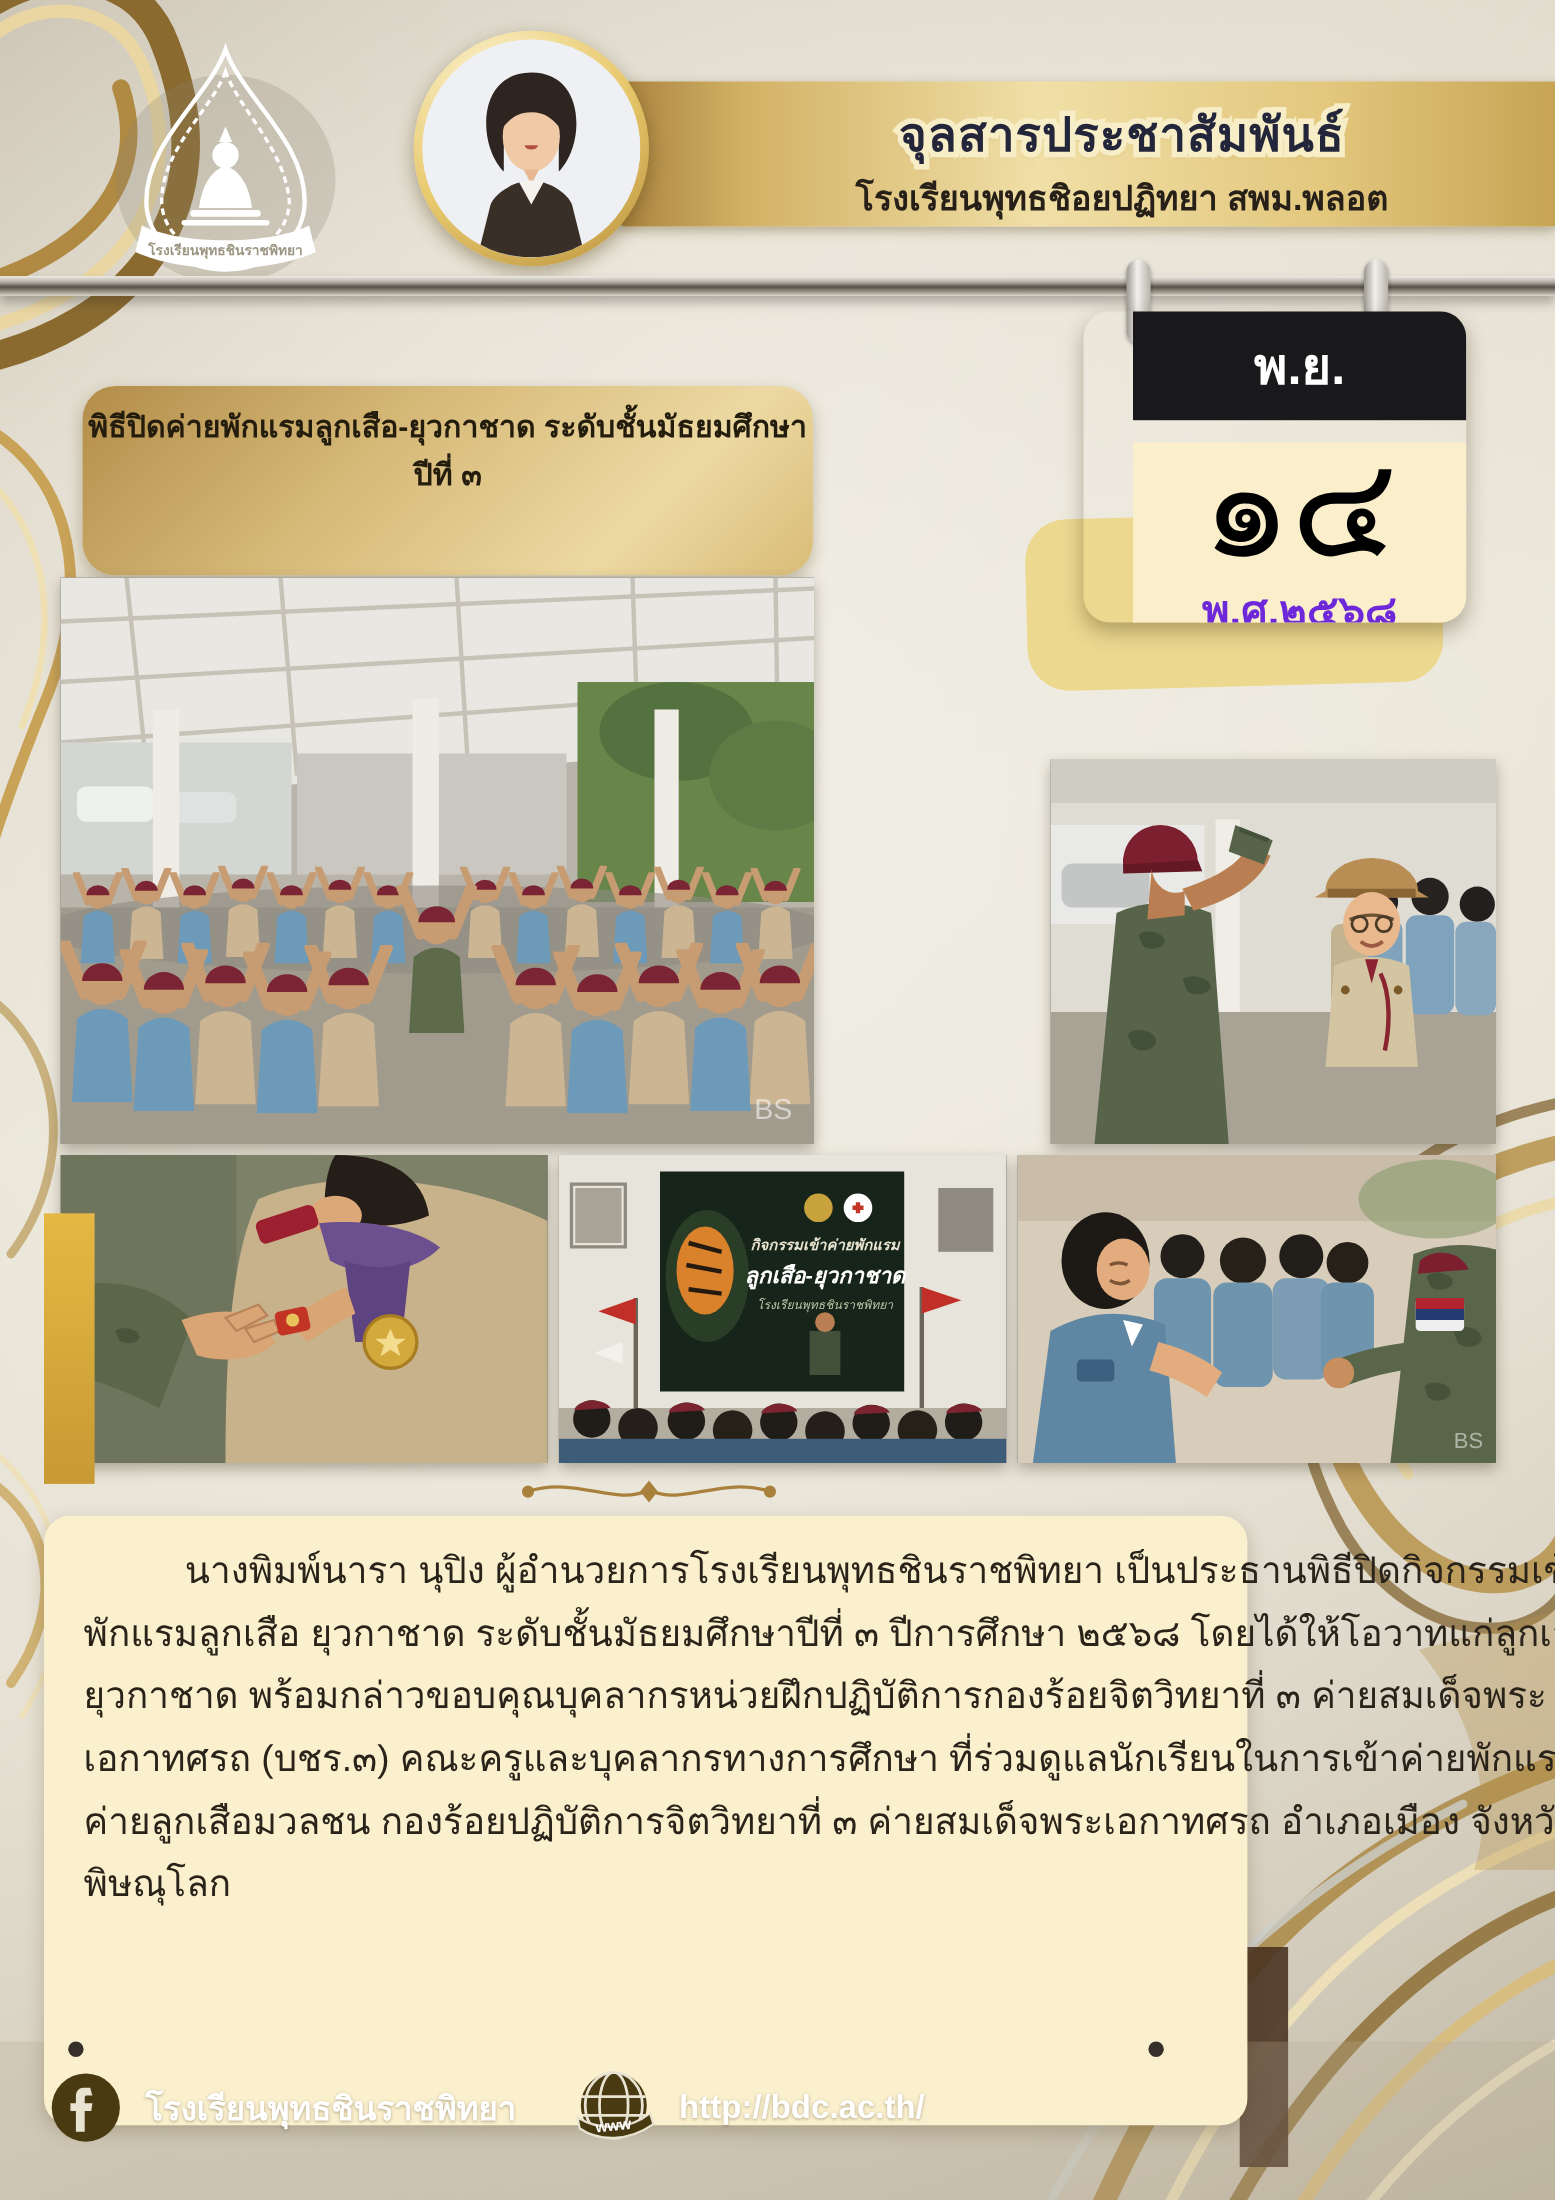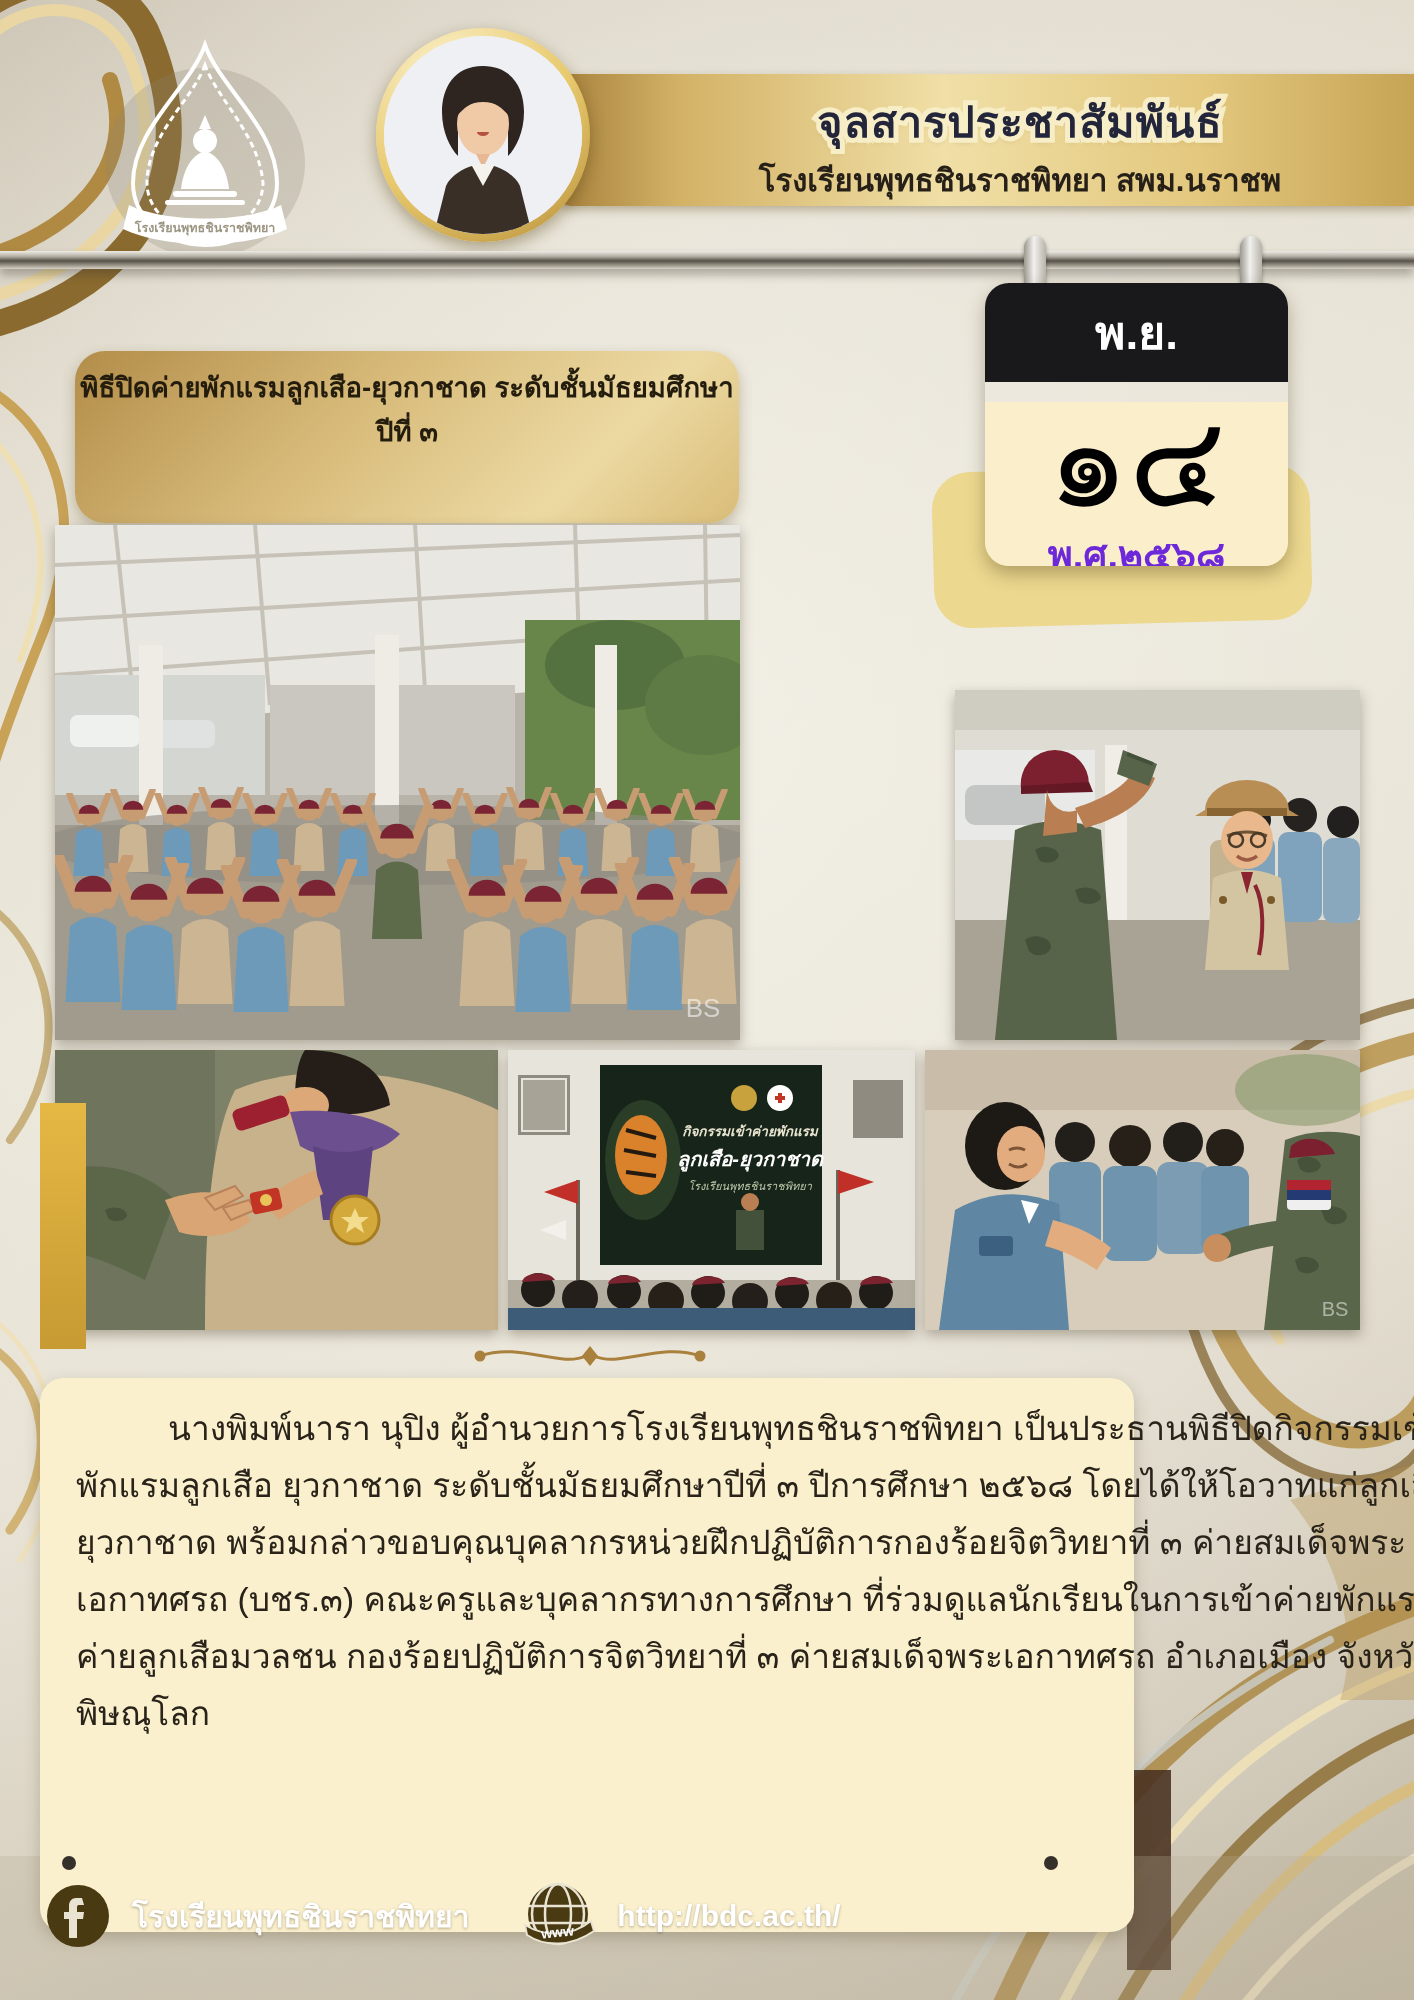--- a/index.html
+++ b/index.html
@@ -22,21 +22,21 @@
       box-shadow:0 6px 16px rgba(80,60,10,.4);}
   .portrait-inner{left:8px;top:8px;width:198px;height:198px;border-radius:50%;overflow:hidden;background:#eef0f3;}
   
   .rod{left:0;top:251px;width:1414px;height:18px;
       background:linear-gradient(180deg,#efece6 0%,#b4afa4 30%,#565149 55%,#9d978b 80%,#d8d3c8 100%);
       box-shadow:0 6px 10px rgba(60,55,45,.35);}
   .ring{top:236px;width:22px;height:76px;border-radius:11px;
       background:linear-gradient(90deg,#9b988f,#f2f1ee 45%,#b7b3a9);box-shadow:0 2px 4px rgba(0,0,0,.35);}
   .gold-blob{left:933px;top:468px;width:378px;height:156px;border-radius:38px;background:#ecd88f;transform:rotate(-1.5deg);}
   .calendar{left:985px;top:283px;width:303px;height:283px;border-radius:24px;overflow:hidden;
-      box-shadow:0 8px 18px rgba(70,55,20,.35);}
+      box-shadow:0 8px 18px rgba(70,55,20,.35);padding-left:45px;}
   .cal-head{height:99px;background:#19191c;color:#fff;display:flex;align-items:center;justify-content:center;
       font-size:46px;font-weight:800;}
   .cal-body{height:184px;background:#fbeecb;text-align:center;}
   .cal-day{font-size:128px;line-height:120px;font-weight:400;color:#000000;margin-top:20px;}
   .cal-year{font-size:38px;font-weight:700;color:#6d28d9;margin-top:2px;}
   
   .issue-box{left:75px;top:351px;width:664px;height:172px;border-radius:30px;
       background:linear-gradient(135deg,#b38d49 0%,#d7ba79 40%,#ecd9a2 75%,#d9bc78 100%);
       box-shadow:0 6px 14px rgba(90,70,20,.3);text-align:center;color:#241d0e;}
   .issue-line1{margin-top:36px;font-size:41px;font-weight:800;}
@@ -127,21 +127,21 @@
     </g>
     <path d="M28,196 C70,216 150,216 192,196 L186,172 C150,190 70,190 34,172 Z" fill="#ffffff"></path>
     <text x="110" y="199" text-anchor="middle" font-size="12.5" font-weight="700" fill="#9c9582">โรงเรียนพุทธชินราชพิทยา</text>
   </svg>
 
   <div class="abs gold-banner"></div>
   <div class="abs title-wrap">
     <span class="title-stroke">จุลสารประชาสัมพันธ์</span>
     <span class="title-fill">จุลสารประชาสัมพันธ์</span>
   </div>
-  <div class="abs subtitle">โรงเรียนพุทธชินราชพิทยา สพม.นราชพ</div>
+  <div class="abs subtitle">โรงเรียนพุทธชิอยปฏิทยา สพม.พลอต</div>
 
   <div class="abs portrait">
     <div class="abs portrait-inner">
       <svg width="198" height="198" viewBox="0 0 198 198">
         <rect width="198" height="198" fill="#eef0f3"></rect>
         <path d="M99,30 C70,30 58,52 58,76 C58,96 66,112 74,120 L74,96 C74,70 84,58 99,58 C114,58 124,70 124,96 L124,120 C132,112 140,96 140,76 C140,52 128,30 99,30 Z" fill="#2e2420"></path>
         <ellipse cx="99" cy="88" rx="26" ry="32" fill="#f0c9a6"></ellipse>
         <path d="M73,80 C76,62 86,54 99,54 C112,54 122,62 125,80 C118,72 112,66 99,66 C86,66 80,72 73,80 Z" fill="#2e2420"></path>
         <path d="M92,118 l14,0 -7,14 Z" fill="#e8b894"></path>
         <path d="M99,128 C86,128 78,134 74,140 L70,198 L128,198 L124,140 C120,134 112,128 99,128 Z" fill="#f5f2ee"></path>

